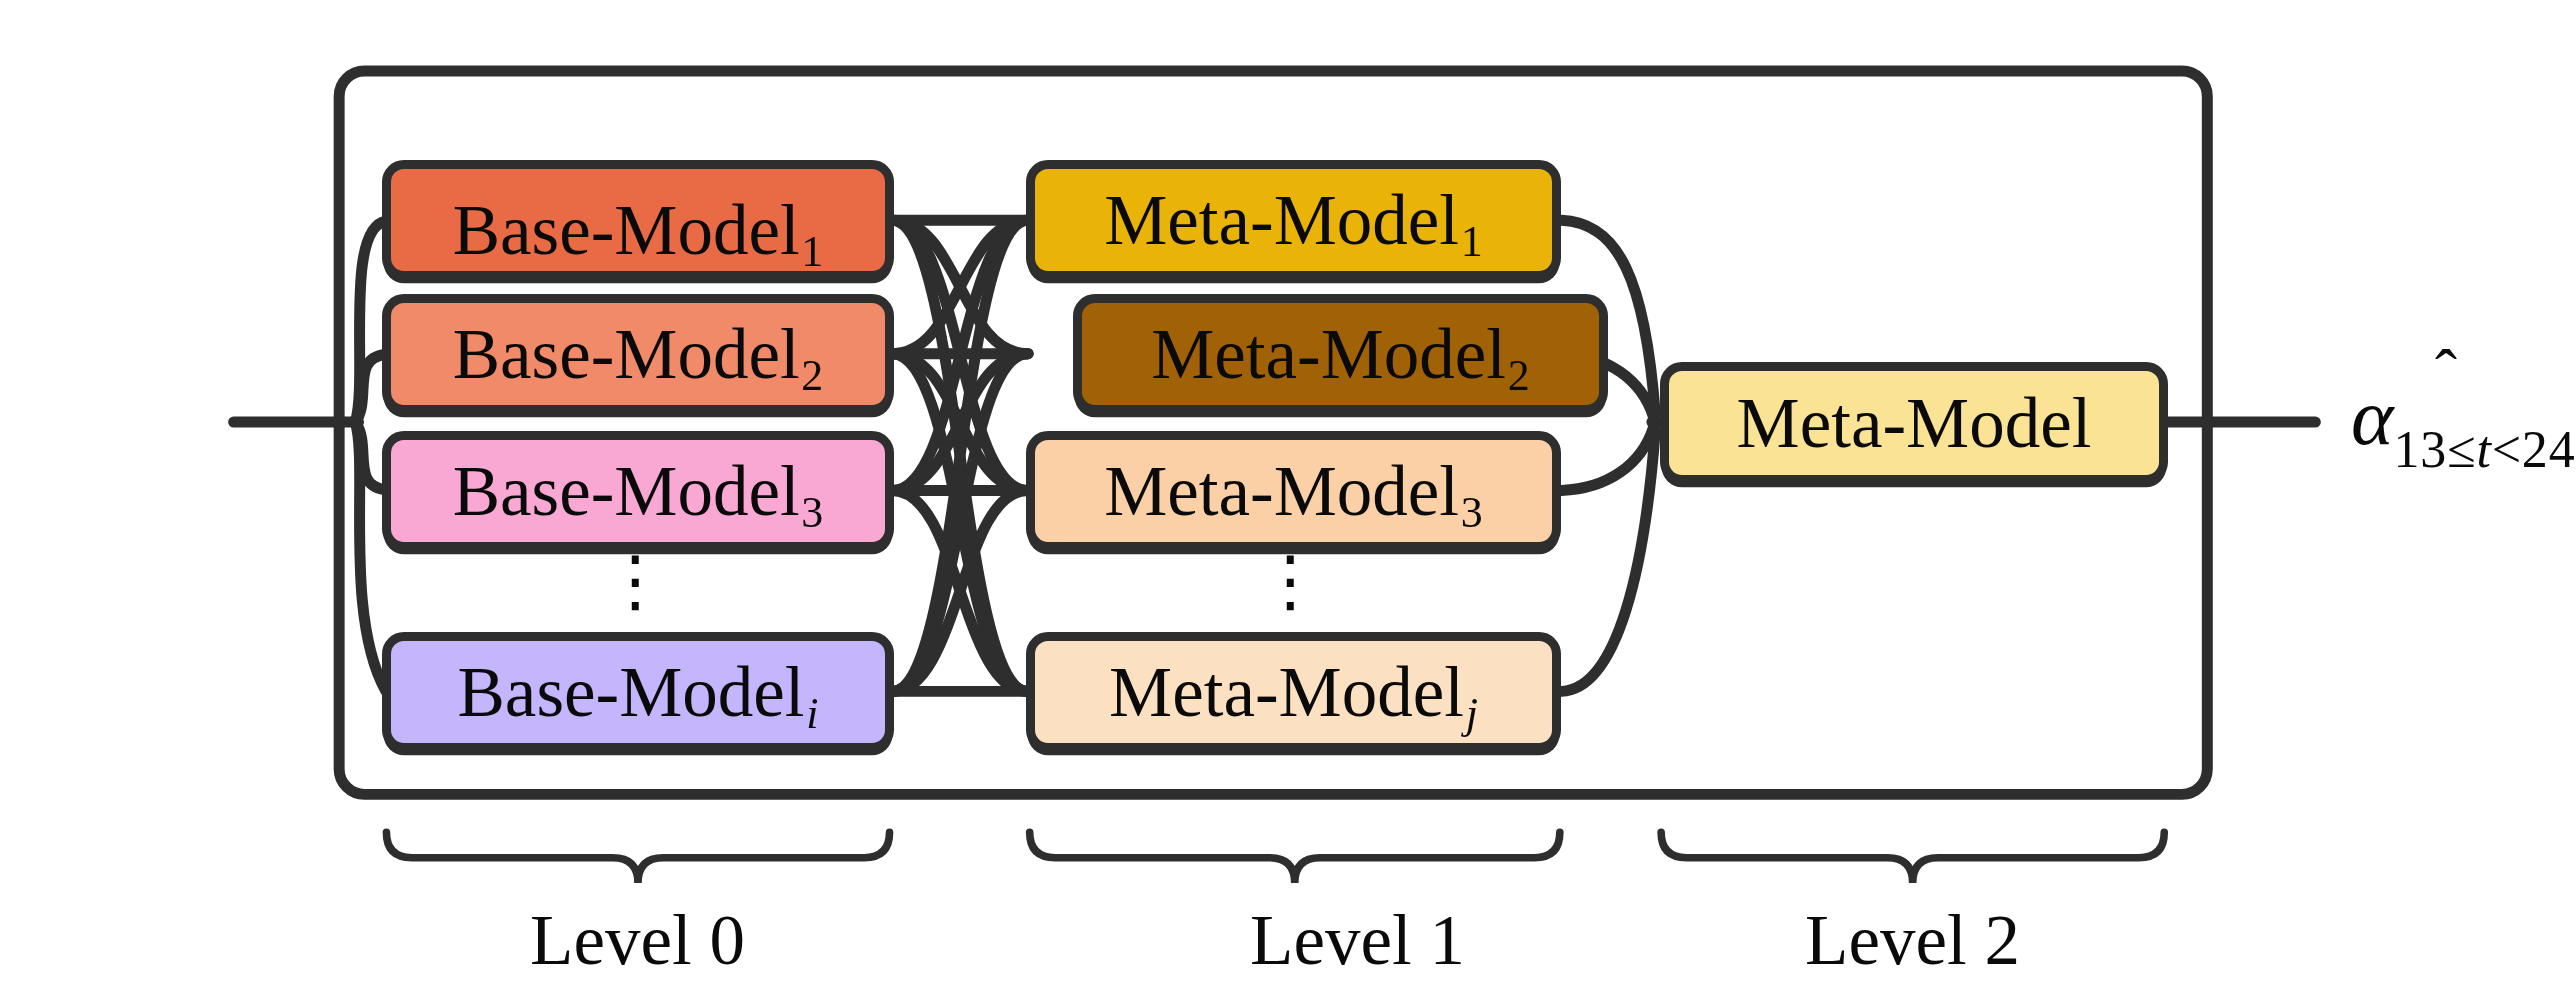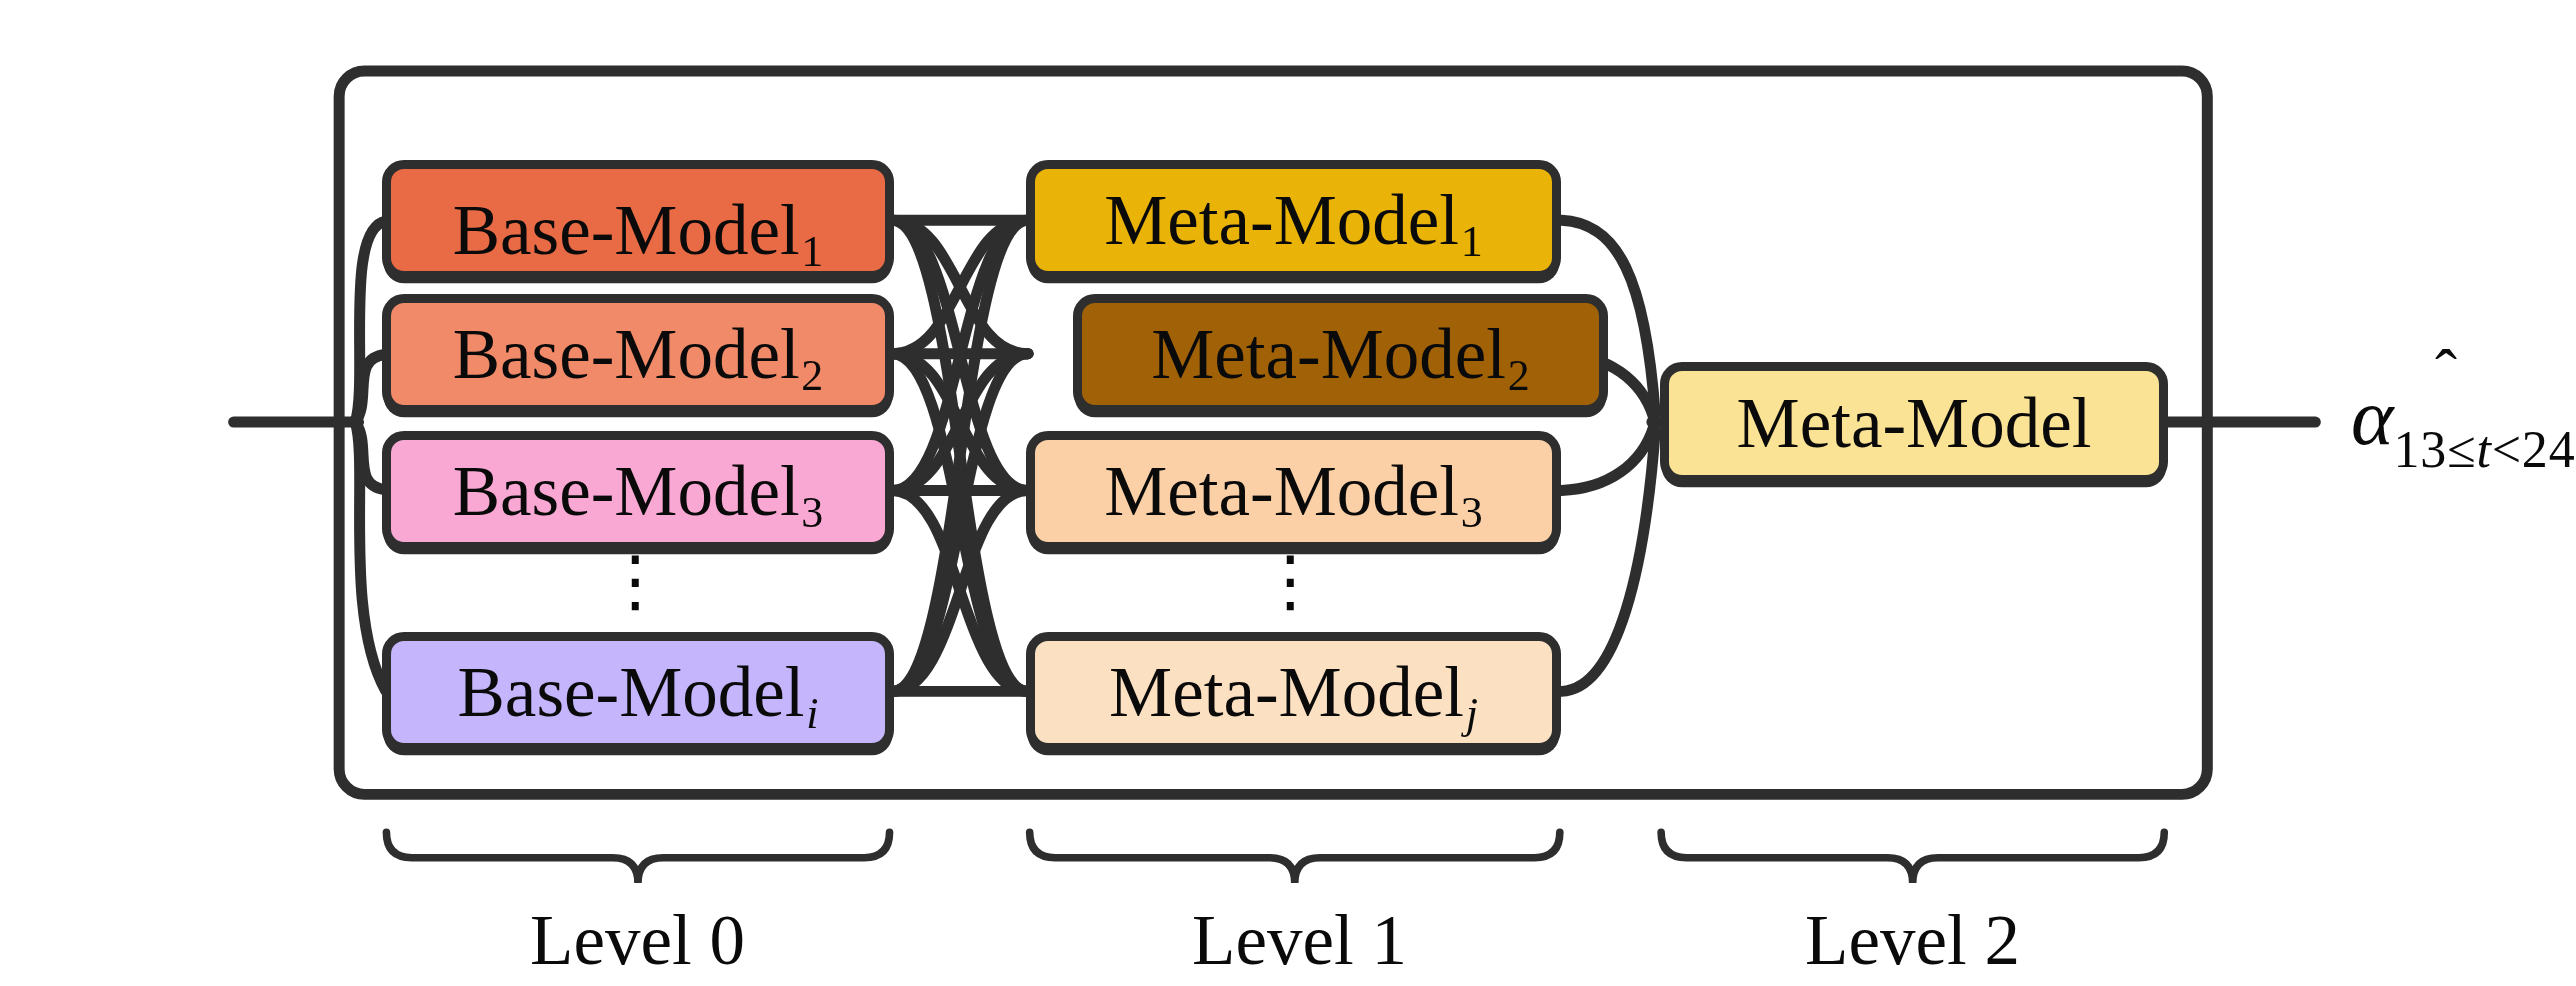--- a/index.html
+++ b/index.html
@@ -41,21 +41,21 @@
     font-size:68px; line-height:68px; text-align:center;
   }
   .dots.base-col { left:585px; }
   .dots.meta-col { left:1240px; }
 
   .lvl {
     position:absolute; top:900px; width:439px;
     font-size:71px; text-align:center; white-space:nowrap;
   }
   .lvl.l0 { left:418px; }
-  .lvl.l1 { left:1080px; }
+  .lvl.l1 { left:1138px; }
   .lvl.l2 { left:1693px; }
 
   .series {
     position:absolute; white-space:nowrap; font-size:81px; line-height:1;
   }
   .series .var   { font-style:italic; }
   .series .ssub  { font-size:52px; vertical-align:-0.45em; letter-spacing:0.8px; }
   .series .ssub .var { font-style:italic; }
   .in-series  { left:8.4px;   top:377px; }
   .out-series { left:2351px; top:377px; }

